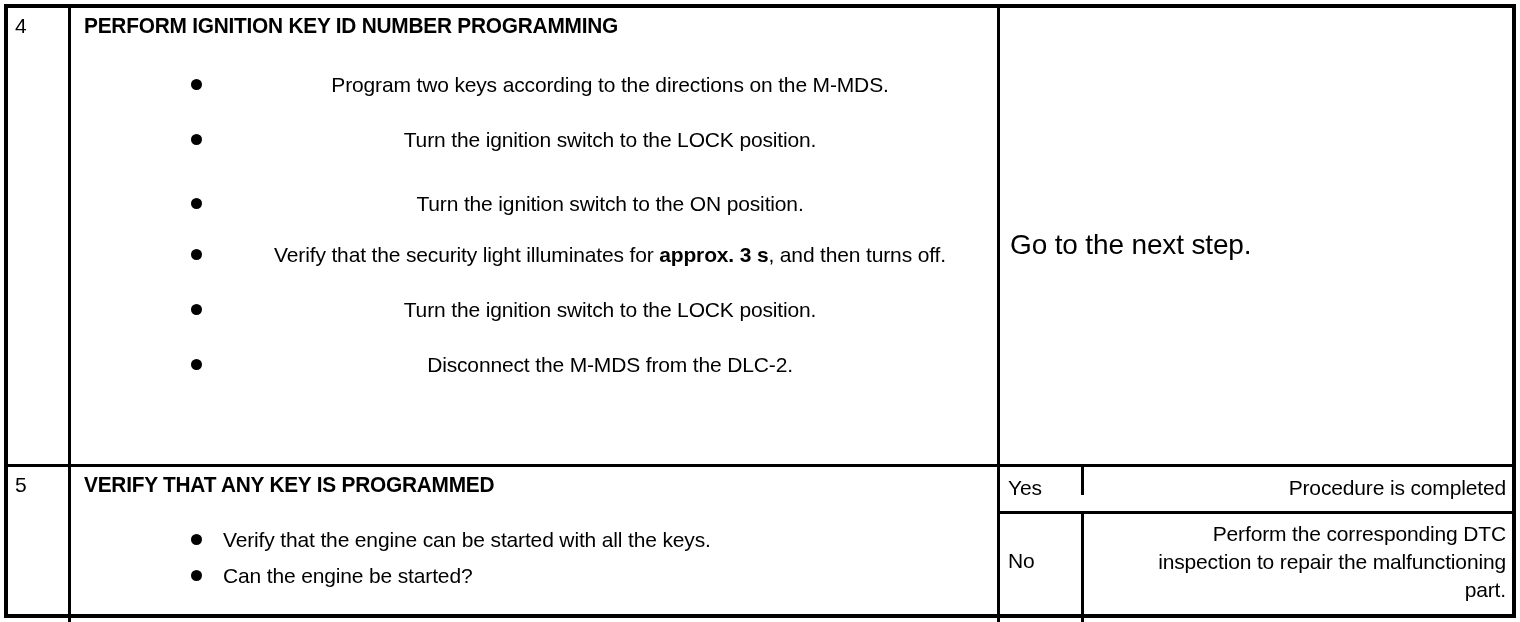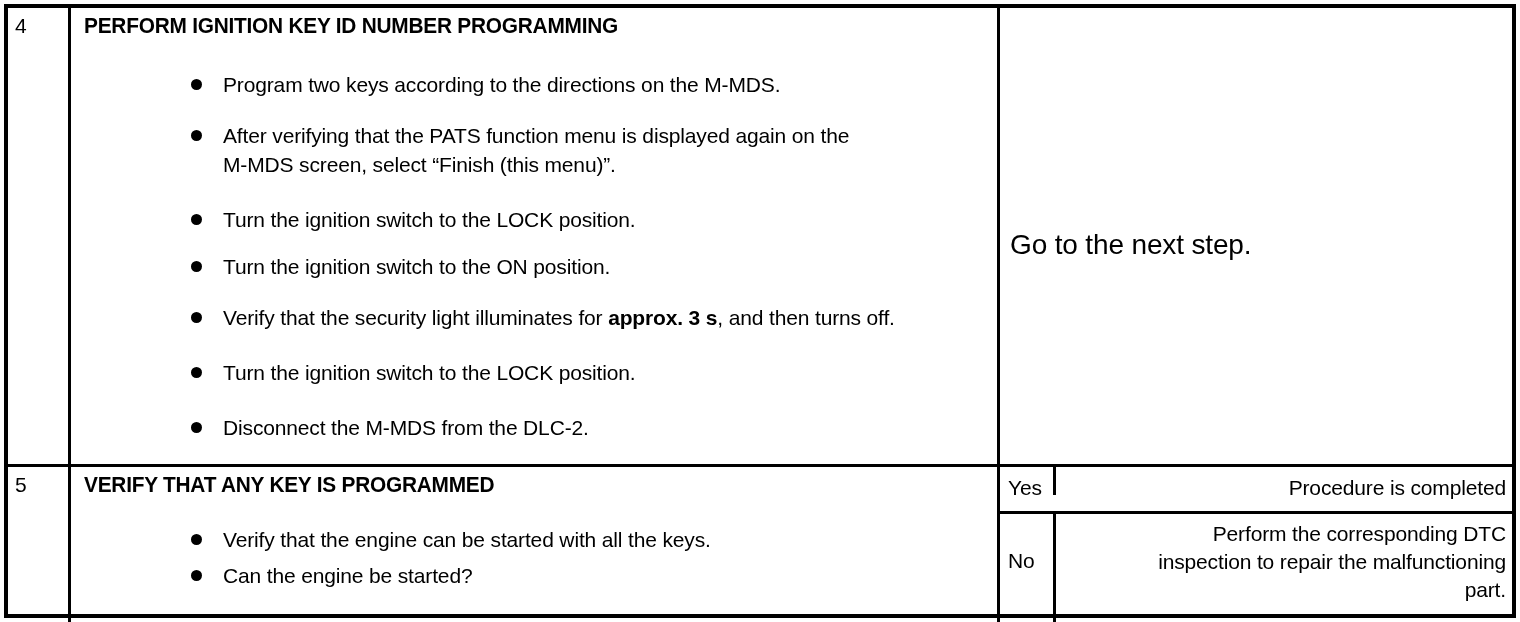--- a/index.html
+++ b/index.html
@@ -97,21 +97,21 @@
     transform: scaleX(0.97);
     transform-origin: left center;
   }
 
   
   .bullets {
     position: absolute;
     left: 0;
     right: 0;
   }
-  .bullets-step4 { top: 62px; }
+  .bullets-step4 { top: 62px; text-align: center; }
   .bullets-step5 { top: 58px; }
 
   .bullet-item {
     position: relative;
     padding-left: 152px;
     min-height: 28px;
   }
   .bullet-dot {
     position: absolute;
     left: 120px;
@@ -127,21 +127,21 @@
     line-height: 29px;
     letter-spacing: -0.15px;
     white-space: pre-line;
   }
   .bullet-text b { font-weight: bold; }
 
   
   .gap-g1 { margin-top: 0px; }
   .gap-g2 { margin-top: 22px; }
   .gap-g3 { margin-top: 26px; }
-  .gap-g4 { margin-top: 18px; }
+  .gap-g4 { margin-top: 35px; }
   .gap-g5 { margin-top: 22px; }
   .gap-g6 { margin-top: 26px; }
   .gap-g7 { margin-top: 26px; }
   .gap-s2 { margin-top: 7px; }
 
   
   .answer-single {
     position: absolute;
     left: 10px;
     top: 224px;
@@ -158,21 +158,21 @@
     box-sizing: border-box;
   }
   .ans-row-yes { top: 0; height: 44px; }
   .ans-row-no  { top: 44px; bottom: 0; border-top: 3px solid #000000; }
 
   .ans-key {
     position: absolute;
     left: 0;
     top: 0;
     bottom: 16px;
-    width: 56px;
+    width: 84px;
     box-sizing: border-box;
     border-right: 3px solid #000000;
   }
   .ans-key-text {
     position: absolute;
     left: 8px;
     font-size: 21px;
     line-height: 26px;
     letter-spacing: -0.15px;
   }
@@ -215,25 +215,20 @@
       <div class="cell-body">
         <div class="step-title">PERFORM IGNITION KEY ID NUMBER PROGRAMMING</div>
 
         <div class="bullets bullets-step4">
 
           <div class="bullet-item gap-g1">
             <span class="bullet-dot"></span>
             <span class="bullet-text">Program two keys according to the directions on the M-MDS.</span>
           </div>
 
-          <div class="bullet-item gap-g2">
-            <span class="bullet-dot"></span>
-            <span class="bullet-text">After verifying that the PATS function menu is displayed again on the
-M-MDS screen, select “Finish (this menu)”.</span>
-          </div>
 
           <div class="bullet-item gap-g3">
             <span class="bullet-dot"></span>
             <span class="bullet-text">Turn the ignition switch to the LOCK position.</span>
           </div>
 
           <div class="bullet-item gap-g4">
             <span class="bullet-dot"></span>
             <span class="bullet-text">Turn the ignition switch to the ON position.</span>
           </div>

